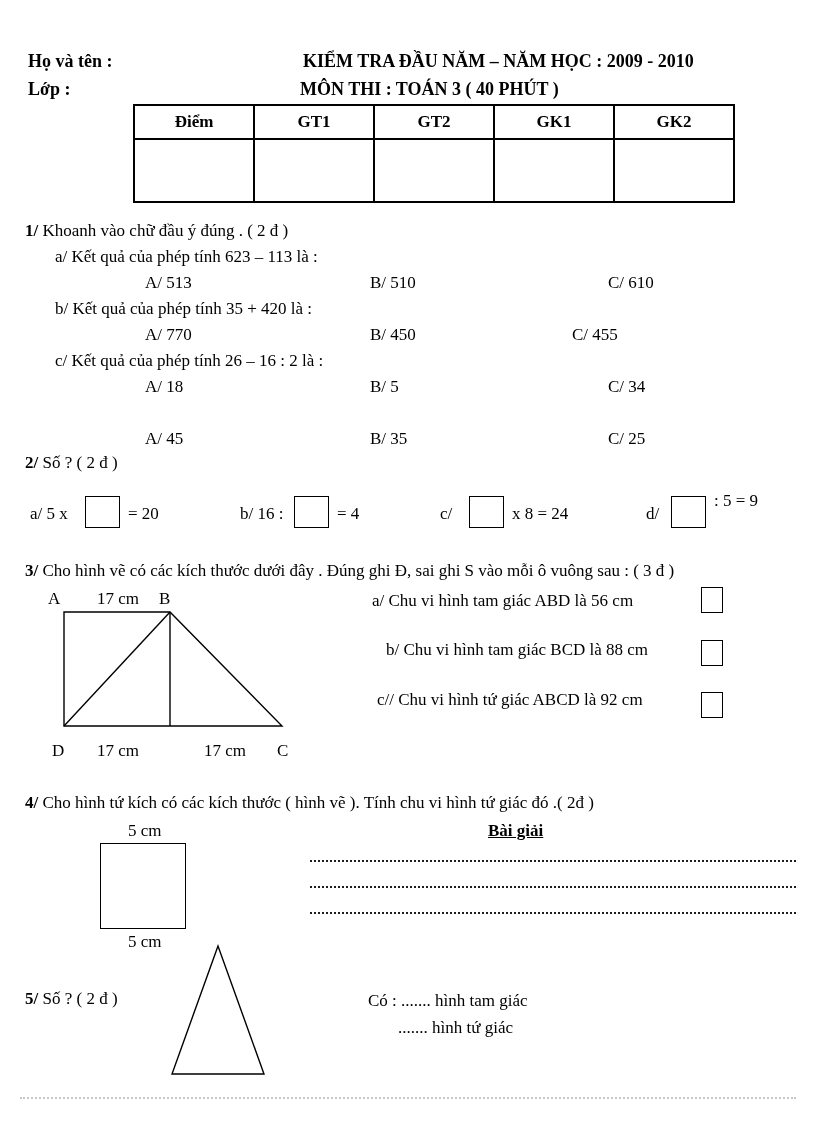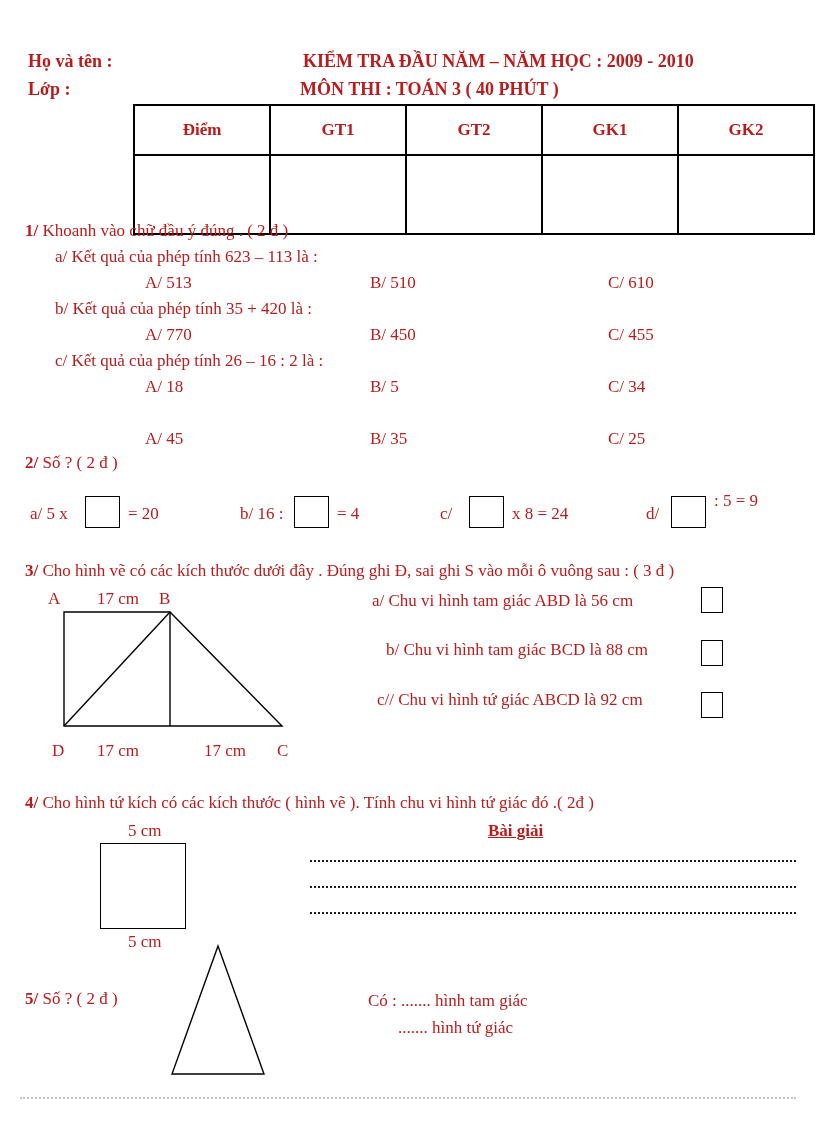--- a/index.html
+++ b/index.html
@@ -1,25 +1,25 @@
 <!DOCTYPE html>
 <html><head>
 <meta charset="utf-8">
 <style>
   html,body{margin:0;padding:0;}
   body{background:#ffffff;}
   .page{
-    position:relative;width:816px;height:1123px;background:#ffffff;color:#b91c1c;
+    position:relative;width:816px;height:1123px;background:#ffffff;color:#000000;
     font-family:"Liberation Serif","DejaVu Serif",serif;font-size:17px;overflow:hidden;
   }
   .abs{position:absolute;white-space:nowrap;line-height:1.25;}
   .b{font-weight:bold;}
   .u{text-decoration:underline;text-align:right;}
   .score{position:absolute;left:133px;top:104px;border-collapse:collapse;table-layout:fixed;}
-  .score th,.score td{border:2px solid #000;width:110px;padding:12px;}
+  .score th,.score td{border:2px solid #000;width:110px;padding:4px;}
   .score th{height:24px;font-size:17px;font-weight:bold;text-align:center;font-family:"Liberation Serif","DejaVu Serif",serif;}
   .score td{height:53px;background:#fff;}
   .ansbox{position:absolute;border:1.7px solid #000;background:#fff;}
   .q2box{width:33px;height:30px;}
   .ckbox{width:20px;height:24px;}
   .sq{position:absolute;border:1.6px solid #000;background:#fff;}
   .dotline{position:absolute;height:0;border-bottom:2.4px dotted #1c1c1c;}
   .endline{position:absolute;height:0;border-bottom:2px dotted #c8c8c8;}
   svg.fig{position:absolute;overflow:visible;}
   svg.fig *{stroke:#000;stroke-width:1.4;fill:none;}
@@ -58,21 +58,21 @@
   <div class="abs" style="left:25px;top:220px"><span class="b">1/</span> <span>Khoanh vào chữ đầu ý đúng . ( 2 đ )</span></div>
 
   <div class="abs" style="left:55px;top:246px">a/ Kết quả của phép tính 623 – 113 là :</div>
   <div class="abs" style="left:145px;top:272px">A/ 513</div>
   <div class="abs" style="left:370px;top:272px">B/ 510</div>
   <div class="abs" style="left:608px;top:272px">C/ 610</div>
 
   <div class="abs" style="left:55px;top:298px">b/ Kết quả của phép tính 35 + 420 là :</div>
   <div class="abs" style="left:145px;top:324px">A/ 770</div>
   <div class="abs" style="left:370px;top:324px">B/ 450</div>
-  <div class="abs" style="left:608px;top:324px">C/ 455</div>
+  <div class="abs" style="left:572px;top:324px">C/ 455</div>
 
   <div class="abs" style="left:55px;top:350px">c/ Kết quả của phép tính 26 – 16 : 2 là :</div>
   <div class="abs" style="left:145px;top:376px">A/ 18</div>
   <div class="abs" style="left:370px;top:376px">B/ 5</div>
   <div class="abs" style="left:608px;top:376px">C/ 34</div>
 
   <div class="abs" style="left:145px;top:428px">A/ 45</div>
   <div class="abs" style="left:370px;top:428px">B/ 35</div>
   <div class="abs" style="left:608px;top:428px">C/ 25</div>
 

